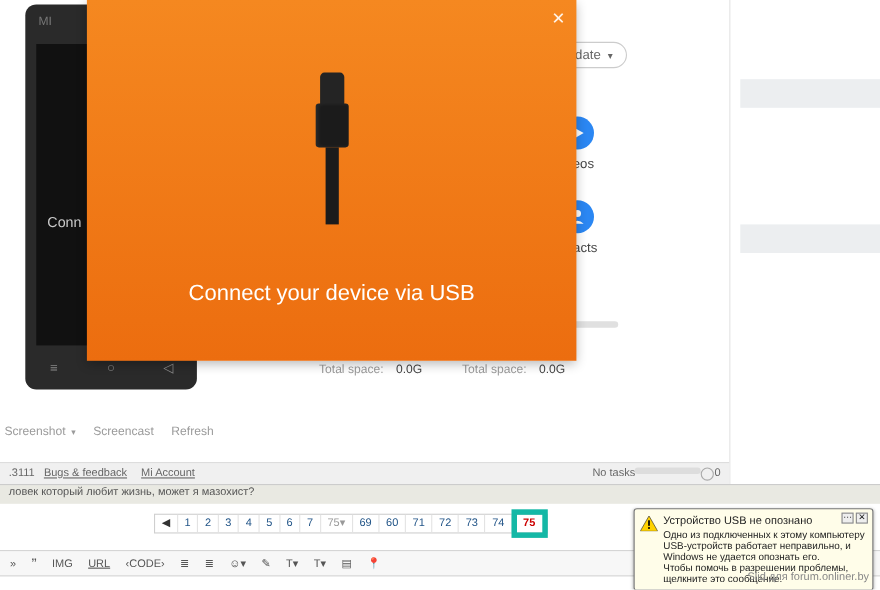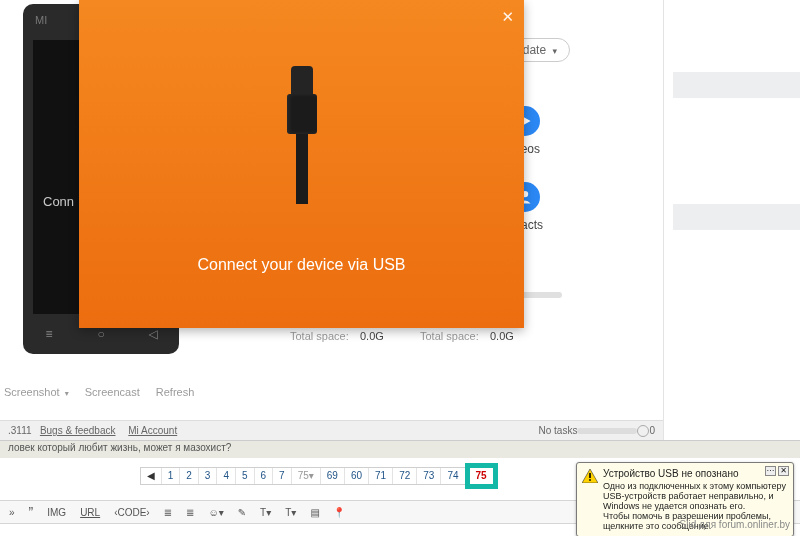--- a/index.html
+++ b/index.html
@@ -30,29 +30,29 @@
   .bottom-tools { position: absolute; left: 0; top: 386px; display: flex; gap: 16px; padding-left: 4px; }
   .bottom-tools a { color: #9b9b9b; font-size: 11px; text-decoration: none; }
   .bottom-tools .caret { font-size: 8px; margin-left: 2px; }
 
   .modal { position: absolute; left: 79px; top: 0; width: 445px; height: 328px; background: linear-gradient(#f58820, #ec6d0f); box-shadow: 0 3px 10px rgba(0,0,0,.3); }
   .modal-close { position: absolute; top: 8px; right: 10px; color: #fff; font-size: 15px; cursor: pointer; opacity: .9; }
   .usb-plug { position: absolute; left: 50%; top: 66px; transform: translateX(-50%); width: 30px; height: 140px; }
   .plug-tip { width: 22px; height: 30px; background: #242424; border-radius: 4px 4px 2px 2px; margin: 0 auto; }
   .plug-body { width: 30px; height: 40px; background: #1b1b1b; border-radius: 3px; margin-top: -2px; box-shadow: inset 2px 0 4px rgba(255,255,255,.08); }
   .plug-cable { width: 12px; height: 70px; background: #1b1b1b; margin: 0 auto; }
-  .modal-text { position: absolute; width: 100%; top: 256px; text-align: center; color: #fff; font-size: 16px; }
+  .modal-text { position: absolute; width: 100%; top: 256px; text-align: center; color: #fff; font-size: 20px; }
 
   .right-panel { position: absolute; right: 0; top: 0; width: 137px; height: 440px; background: #fff; border-left: 1px solid #e3e3e3; }
   .rp-bar1 { position: absolute; right: 0; top: 72px; width: 127px; height: 26px; background: #eceef0; }
   .rp-bar2 { position: absolute; right: 0; top: 204px; width: 127px; height: 26px; background: #eceef0; }
 
   .footer-a { position: absolute; left: 0; top: 420px; right: 137px; height: 20px; background: #f0f0f0; border-top: 1px solid #ddd; display: flex; align-items: center; padding: 0 8px; justify-content: space-between; font-size: 10px; color: #666; }
   .footer-a a { color: #666; text-decoration: underline; margin-right: 10px; }
-  .footer-a .rightcluster { display: flex; align-items: center; gap: 0; }
+  .footer-a .rightcluster { display: flex; gap: 0; }
   .notask-bar { width: 60px; height: 6px; background: #ddd; border-radius: 3px; }
   .settings-gear { width: 12px; height: 12px; border: 1px solid #aaa; border-radius: 50%; }
 
   .forum-q { position: absolute; left: 0; top: 440px; width: 800px; height: 18px; background: #e9e9e2; font-size: 10px; color: #555; padding: 1px 8px; border-top: 1px solid #ccc; }
 
   .pager { position: absolute; left: 140px; top: 467px; display: flex; align-items: center; border: 1px solid #cfcfcf; height: 18px; background: #fff; }
   .pager span { padding: 0 6px; font-size: 10px; color: #225588; border-right: 1px solid #e3e3e3; line-height: 16px; cursor: pointer; }
   .pager span.sep { color: #999; }
   .pager span.cur { color: #c00; font-weight: bold; border: 5px solid #14b8a6; margin: -1px; }
   .pager span.arrow { color: #333; }

